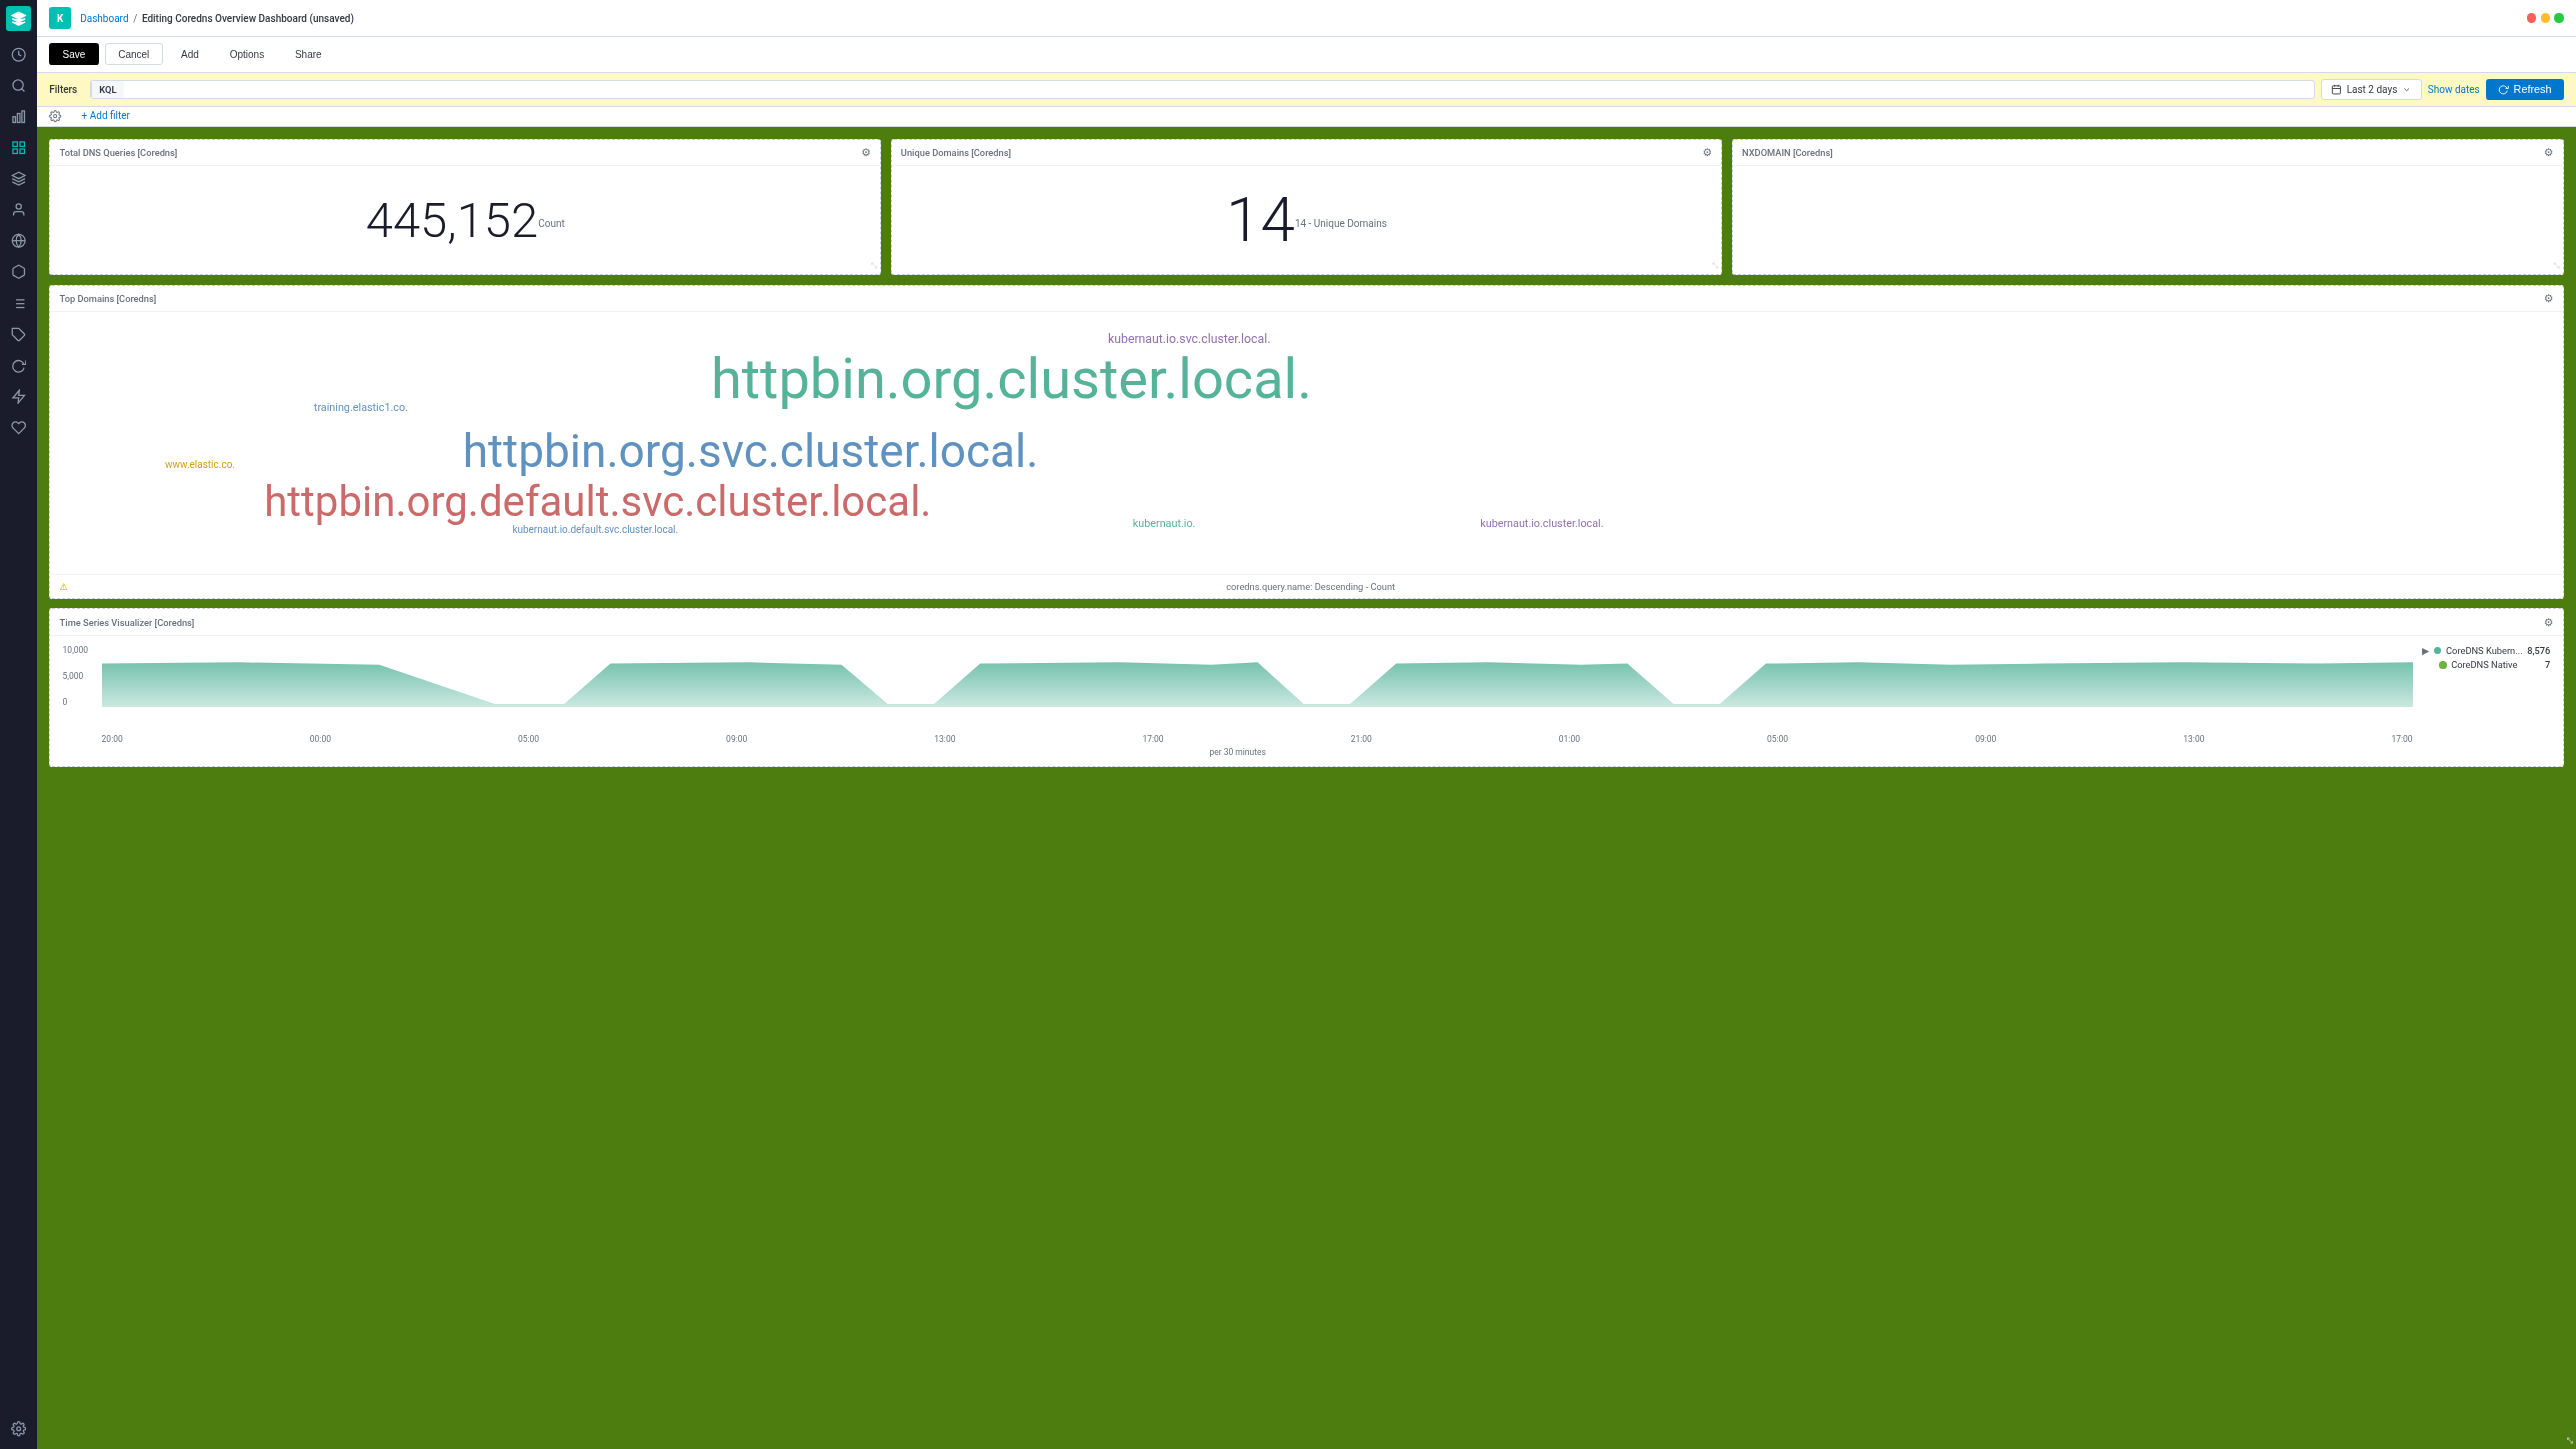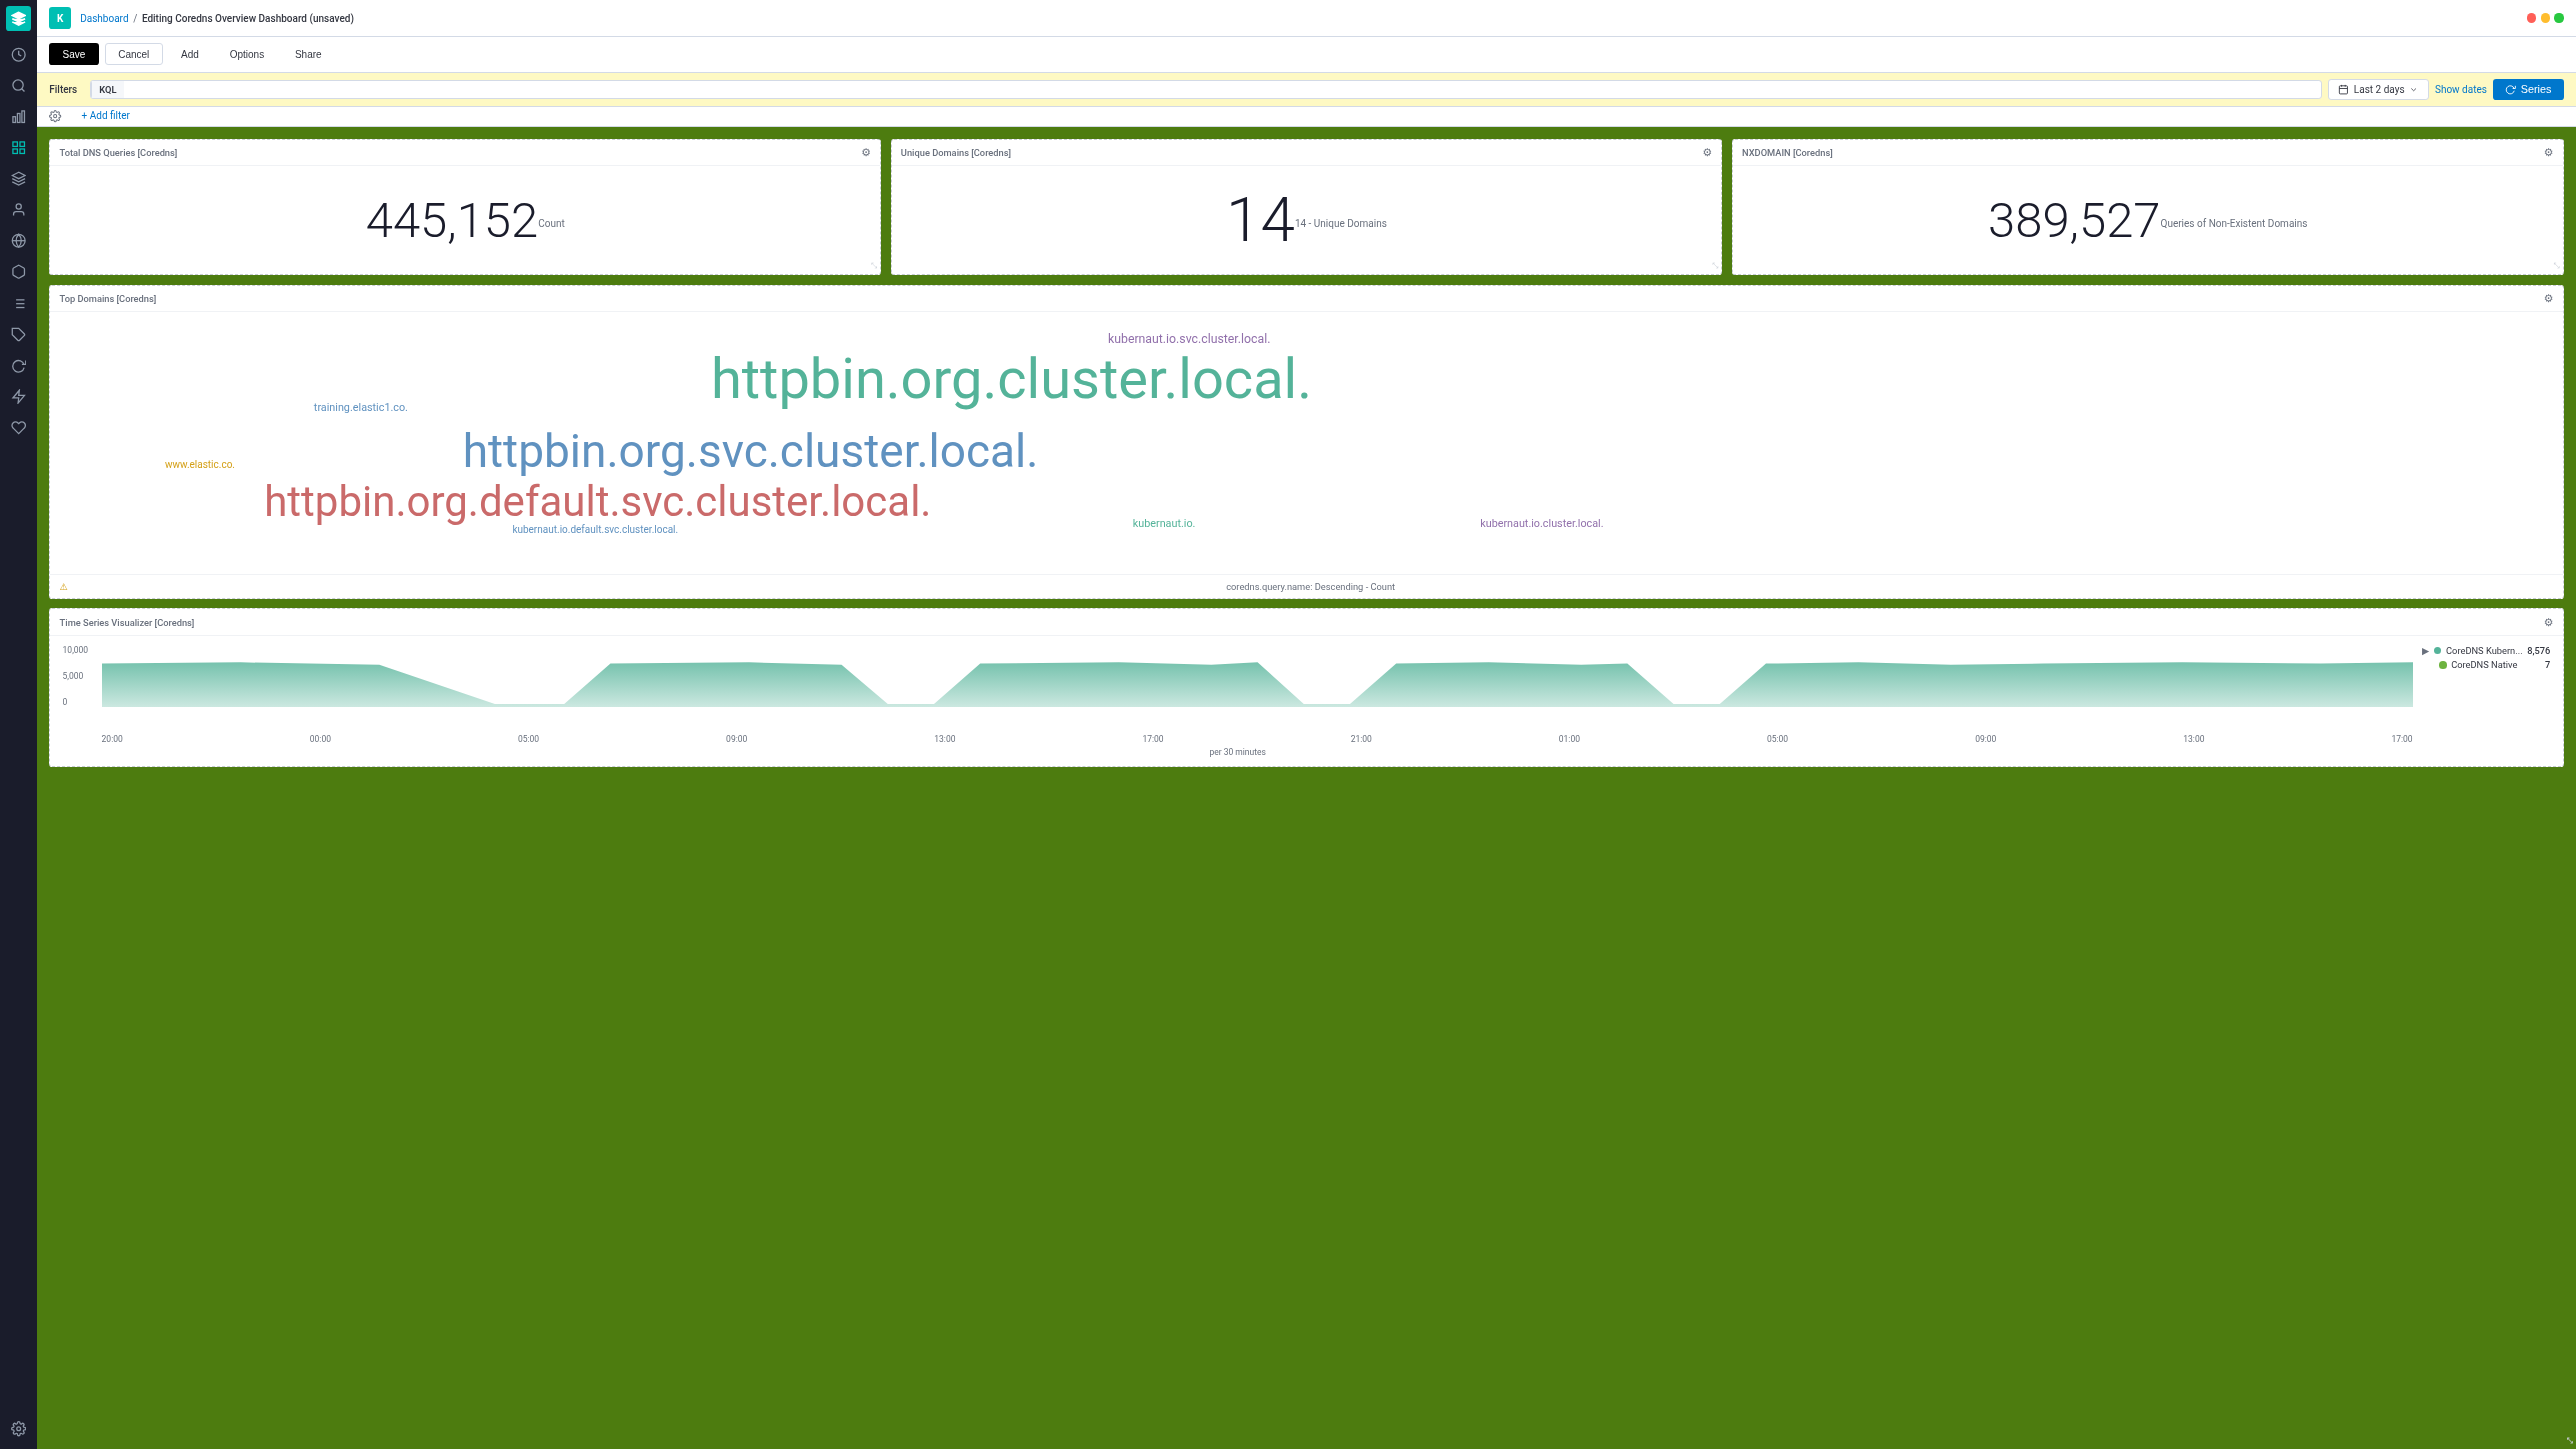--- a/index.html
+++ b/index.html
@@ -239,21 +239,21 @@
       <svg width="9.3" height="9.3" viewBox="0 0 24 24" fill="none" stroke="currentColor" stroke-width="2">
           <polyline points="6 9 12 15 18 9"></polyline>
         </svg>
     </div>
     <a class="show-dates-btn">Show dates</a>
     <button class="btn-refresh">
       <svg width="10.8" height="10.8" viewBox="0 0 24 24" fill="none" stroke="white" stroke-width="2">
           <polyline points="23 4 23 10 17 10"></polyline>
           <path d="M20.49 15a9 9 0 1 1-.08-4.36"></path>
         </svg>
-      <span>Series</span>
+      <span>Refresh</span>
     </button>
   </div>
 
   <div class="settingsbar">
     <div class="settings-icon-btn">
       <svg width="12.3" height="12.3" viewBox="0 0 24 24" fill="none" stroke="currentColor" stroke-width="2">
           <circle cx="12" cy="12" r="3"></circle>
           <path d="M19.4 15a1.65 1.65 0 0 0 .33 1.82l.06.06a2 2 0 0 1-2.83 2.83l-.06-.06a1.65 1.65 0 0 0-1.82-.33 1.65 1.65 0 0 0-1 1.51V21a2 2 0 0 1-4 0v-.09A1.65 1.65 0 0 0 9 19.4a1.65 1.65 0 0 0-1.82.33l-.06.06a2 2 0 0 1-2.83-2.83l.06-.06A1.65 1.65 0 0 0 4.68 15a1.65 1.65 0 0 0-1.51-1H3a2 2 0 0 1 0-4h.09A1.65 1.65 0 0 0 4.6 9a1.65 1.65 0 0 0-.33-1.82l-.06-.06a2 2 0 0 1 2.83-2.83l.06.06A1.65 1.65 0 0 0 9 4.68a1.65 1.65 0 0 0 1-1.51V3a2 2 0 0 1 4 0v.09a1.65 1.65 0 0 0 1 1.51 1.65 1.65 0 0 0 1.82-.33l.06-.06a2 2 0 0 1 2.83 2.83l-.06.06A1.65 1.65 0 0 0 19.4 9a1.65 1.65 0 0 0 1.51 1H21a2 2 0 0 1 0 4h-.09a1.65 1.65 0 0 0-1.51 1z"></path>
         </svg>
     </div>
@@ -285,24 +285,20 @@
           <div class="stat-number" style="font-size:62px;">14</div>
           <div class="stat-label">14 - Unique Domains</div>
         </div>
         <div class="panel-resize">⤡</div>
       </div>
 
       <div class="panel">
         <div class="panel-header">
           <span class="panel-title">NXDOMAIN [Coredns]</span>
           <span class="panel-gear">⚙</span>
-        </div>
-        <div class="panel-body">
-          <div class="stat-number">389,527</div>
-          <div class="stat-label">Queries of Non-Existent Domains</div>
         </div>
         <div class="panel-resize">⤡</div>
       </div>
     </div>
 
     <div class="wordcloud-panel">
       <div class="panel-header">
         <span class="panel-title">Top Domains [Coredns]</span>
         <span class="panel-gear">⚙</span>
       </div>

